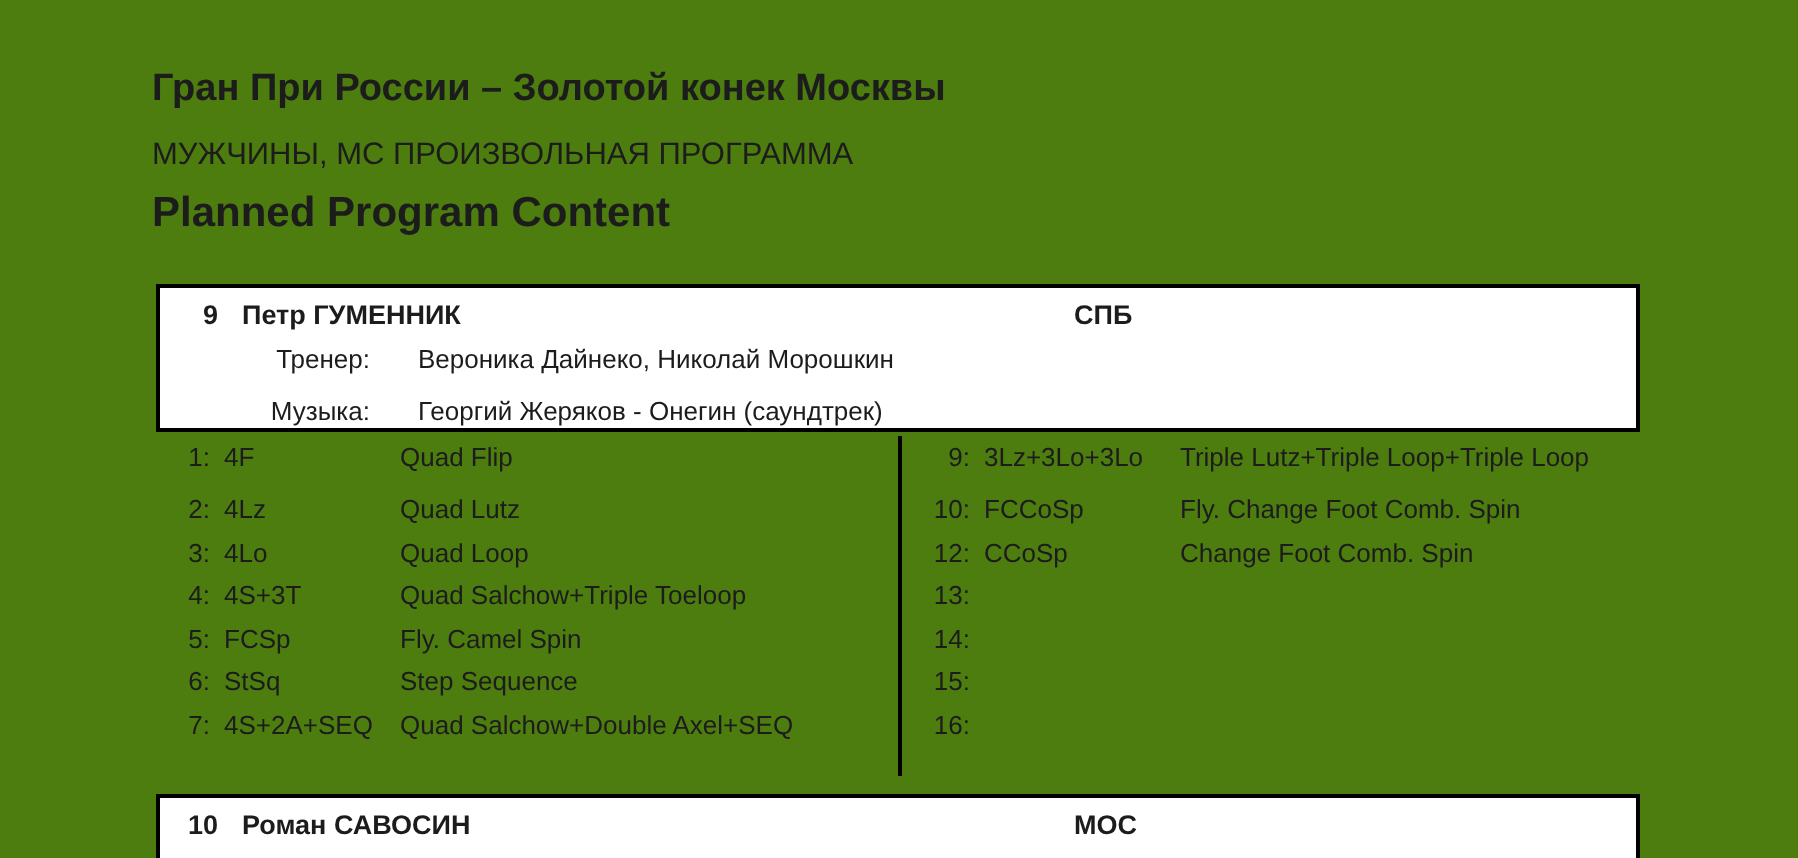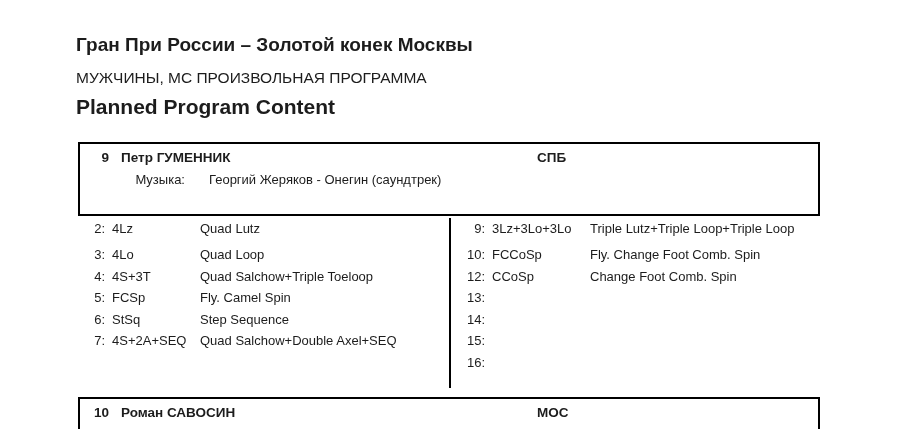--- a/index.html
+++ b/index.html
@@ -1,20 +1,20 @@
 <!DOCTYPE html>
 <html><head>
 <meta charset="utf-8">
 <style>
   html, body { margin: 0; padding: 0; background: #e8e8e8; }
   .page {
     position: relative;
     width: 899px;
     height: 429px;
-    background: #ffffff;
+    background: #4d7c0f;
     overflow: hidden;
     font-family: "Liberation Sans", "DejaVu Sans", sans-serif;
     color: #1c1c1c;
   }
 
   
   .title {
     position: absolute; left: 76px; top: 34px;
     font-size: 19px; font-weight: 700; line-height: 22px;
     white-space: nowrap;
@@ -74,25 +74,27 @@
 <body>
 
 <div class="page">
 
   <div class="title">Гран При России – Золотой конек Москвы</div>
   <div class="subtitle">МУЖЧИНЫ, МС ПРОИЗВОЛЬНАЯ ПРОГРАММА</div>
   <div class="section-heading">Planned Program Content</div>
 
   <div class="skater-box current">
     <div class="skater-row"><span class="skater-num">9</span><span class="skater-name">Петр ГУМЕННИК</span><span class="skater-region">СПБ</span></div>
+    <div class="info-row"><span class="info-label">Тренер:</span><span class="info-value">Вероника Дайнеко, Николай Морошкин</span></div>
     <div class="info-row"><span class="info-label">Музыка:</span><span class="info-value">Георгий Жеряков - Онегин (саундтрек)</span></div>
   </div>
 
   <div class="elements">
     <div class="col col-left" id="col-left">
+        <div class="el-row"><span class="el-num">1:</span><span class="el-code">4F</span><span class="el-desc">Quad Flip</span></div>
         <div class="el-row"><span class="el-num">2:</span><span class="el-code">4Lz</span><span class="el-desc">Quad Lutz</span></div>
         <div class="el-row"><span class="el-num">3:</span><span class="el-code">4Lo</span><span class="el-desc">Quad Loop</span></div>
         <div class="el-row"><span class="el-num">4:</span><span class="el-code">4S+3T</span><span class="el-desc">Quad Salchow+Triple Toeloop</span></div>
         <div class="el-row"><span class="el-num">5:</span><span class="el-code">FCSp</span><span class="el-desc">Fly. Camel Spin</span></div>
         <div class="el-row"><span class="el-num">6:</span><span class="el-code">StSq</span><span class="el-desc">Step Sequence</span></div>
         <div class="el-row"><span class="el-num">7:</span><span class="el-code">4S+2A+SEQ</span><span class="el-desc">Quad Salchow+Double Axel+SEQ</span></div>
       </div>
     <div class="divider"></div>
     <div class="col col-right" id="col-right">
         <div class="el-row"><span class="el-num">9:</span><span class="el-code">3Lz+3Lo+3Lo</span><span class="el-desc">Triple Lutz+Triple Loop+Triple Loop</span></div>

